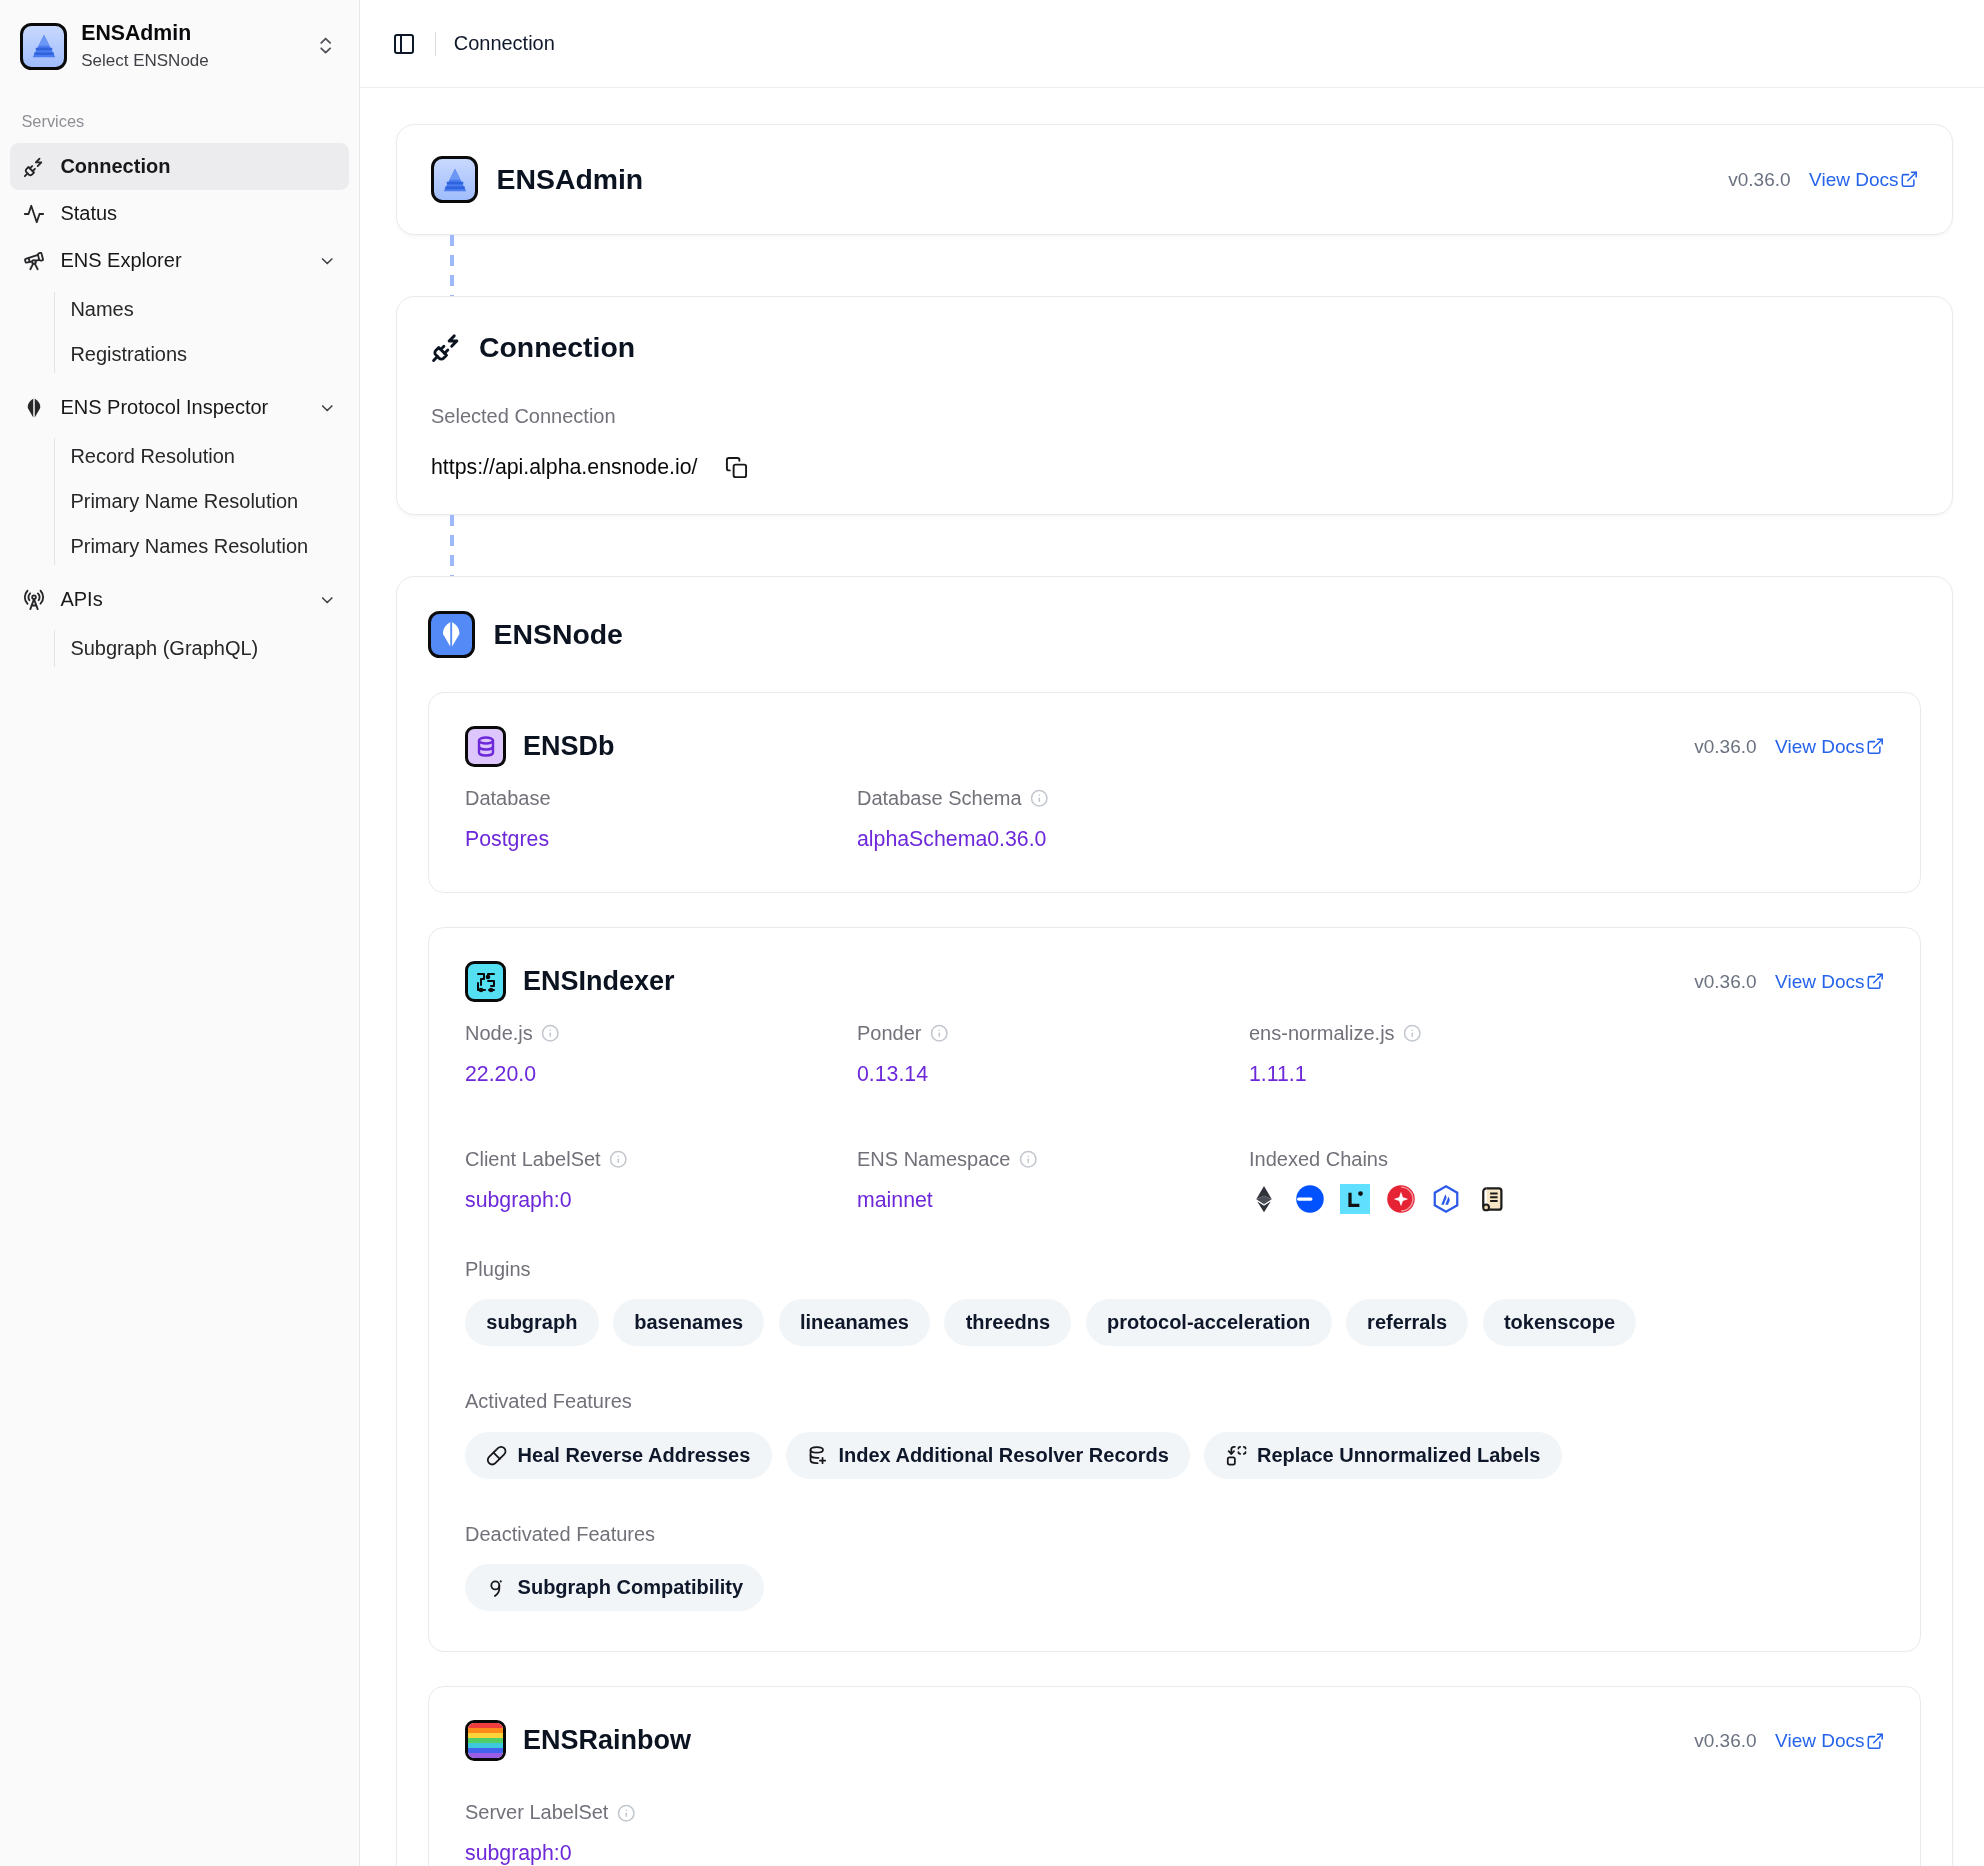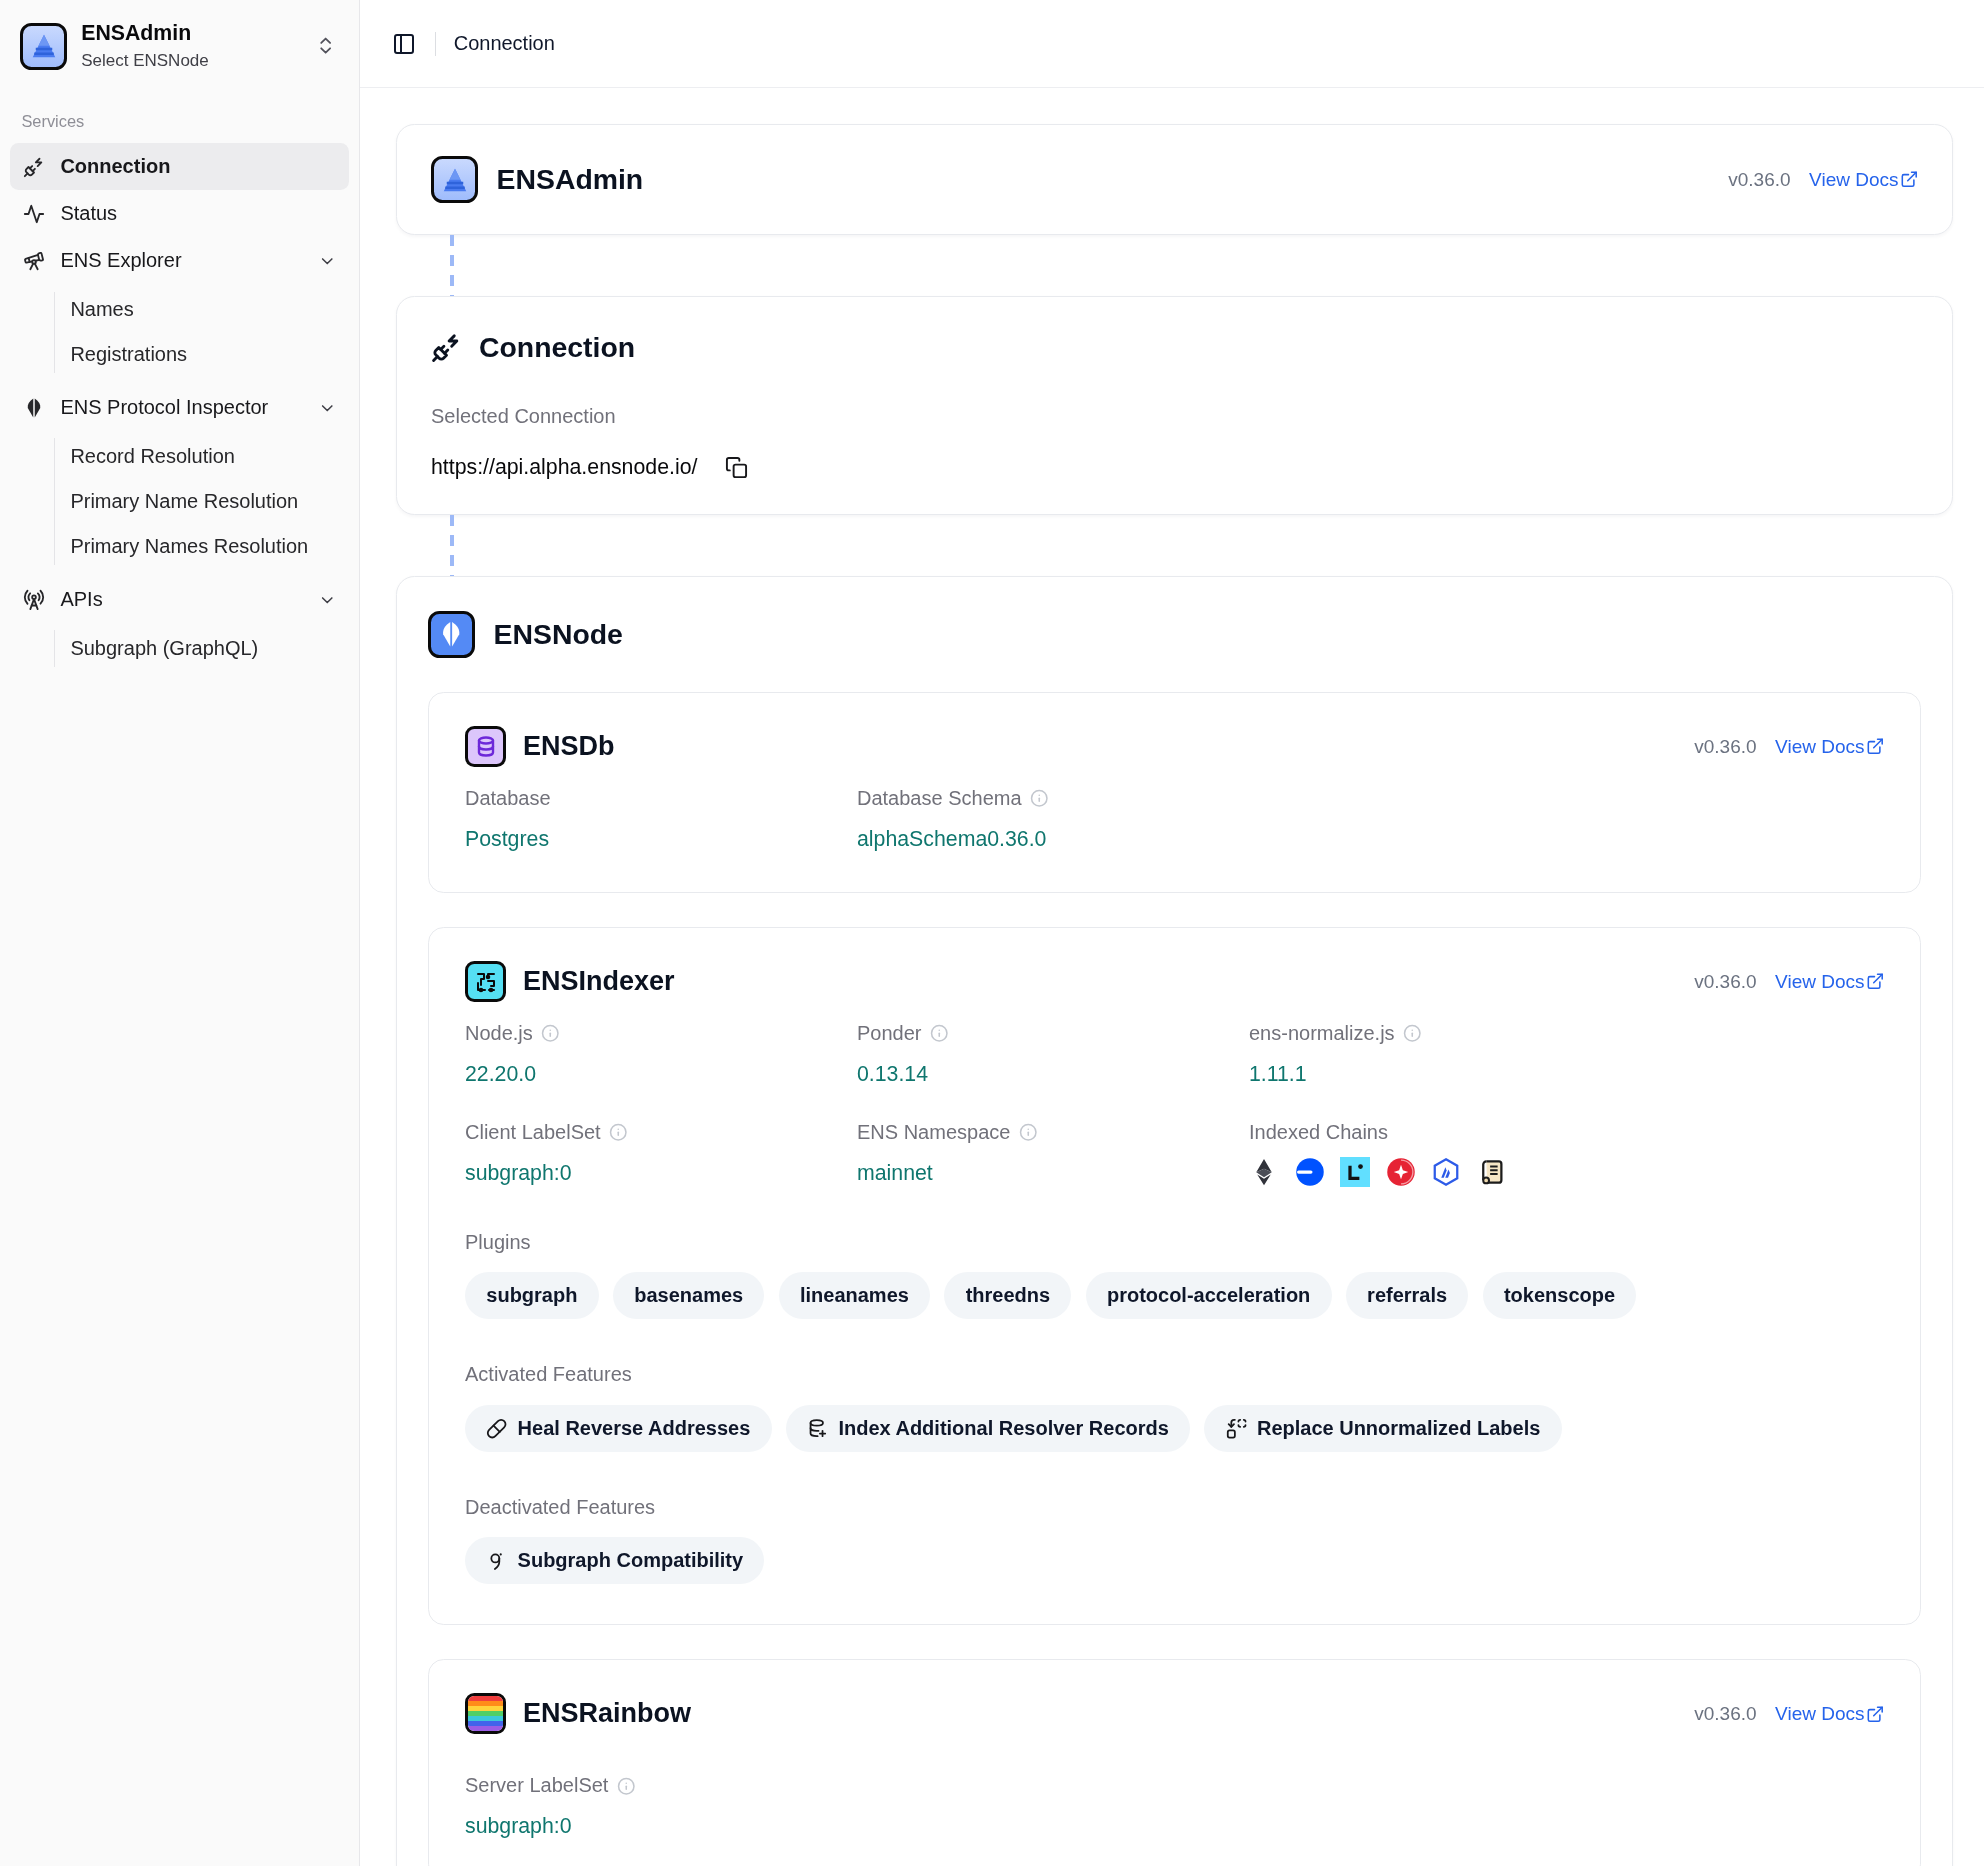--- a/index.html
+++ b/index.html
@@ -63,21 +63,21 @@
   .node-head { display:flex; align-items:center; }
   .ncard { border:1.4px solid #e8eaee; border-radius:15.6px; padding:33px 36px 40px; margin-top:34px; background:#fff; }
   .ncard-head { display:flex; align-items:center; }
   .mini-logo { width:41px; height:41px; border-radius:9.2px; border:3.6px solid #0a0a0a; display:flex; align-items:center; justify-content:center; }
   .mini-logo.purple { background:#dcc6fb; }
   .mini-logo.cyan { background:#55dff3; }
   .ncard-title { font-size:27px; font-weight:bold; color:#0b1220; margin-left:17px; }
 
   .fields { display:grid; grid-template-columns:392px 392px 1fr; margin-top:20px; }
   .f-label { display:flex; align-items:center; gap:8.5px; font-size:20px; color:#71717a; }
-  .f-value { font-size:21.3px; color:#0f766e; margin-top:17px; }
+  .f-value { font-size:21.3px; color:#6d28d9; margin-top:17px; }
   .info-ic { color:#c3c7ce; cursor:pointer; }
 
   .chains { display:flex; align-items:center; gap:15.6px; margin-top:12.8px; }
   .chain { width:30px; height:30px; }
 
   .sec-label { font-size:20px; color:#71717a; margin-top:44px; }
   .chips { display:flex; flex-wrap:wrap; gap:14.2px; margin-top:18.5px; }
   .chip { display:flex; align-items:center; gap:10px; background:#f2f5f8; border-radius:710px; padding:12px 21.3px; font-size:20px; font-weight:bold; color:#0f172a; }
   .chip .ic { color:#18181b; }
 
@@ -394,21 +394,21 @@
                     <circle cx="12" cy="12" r="10"></circle>
                     <path d="M12 16v-4"></path>
                     <path d="M12 8h.01"></path>
                   </svg>
                 </span>
             </div>
             <div class="f-value">1.11.1</div>
           </div>
         </div>
 
-        <div class="fields" style="margin-top:34px;">
+        <div class="fields" style="margin-top:61px;">
           <div>
             <div class="f-label">
                 <span>Client LabelSet</span>
               <span class="info-ic ic">
                   <svg width="18.5" height="18.5" viewBox="0 0 24 24" fill="none" stroke="currentColor" stroke-width="2" stroke-linecap="round">
                     <circle cx="12" cy="12" r="10"></circle>
                     <path d="M12 16v-4"></path>
                     <path d="M12 8h.01"></path>
                   </svg>
                 </span>

